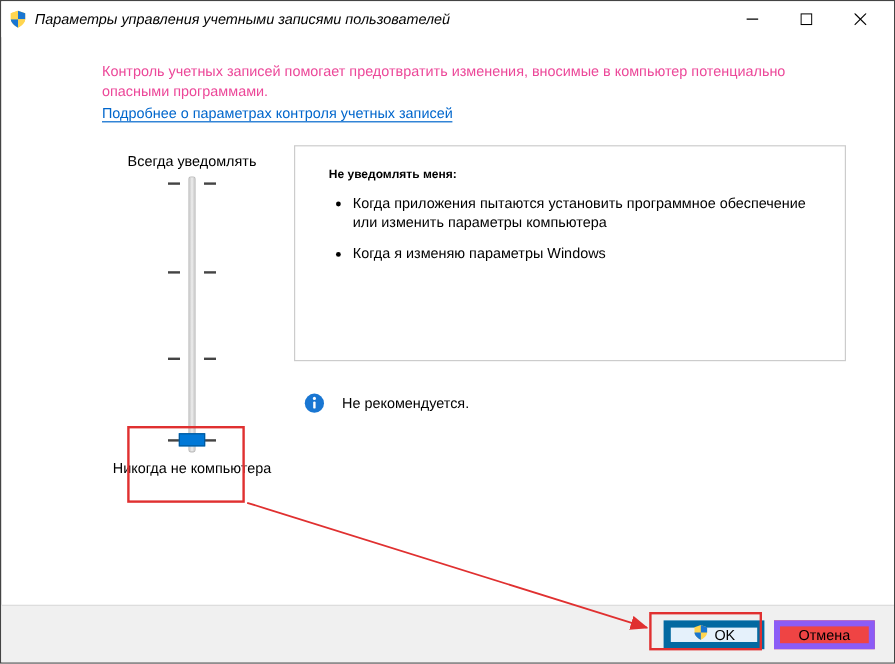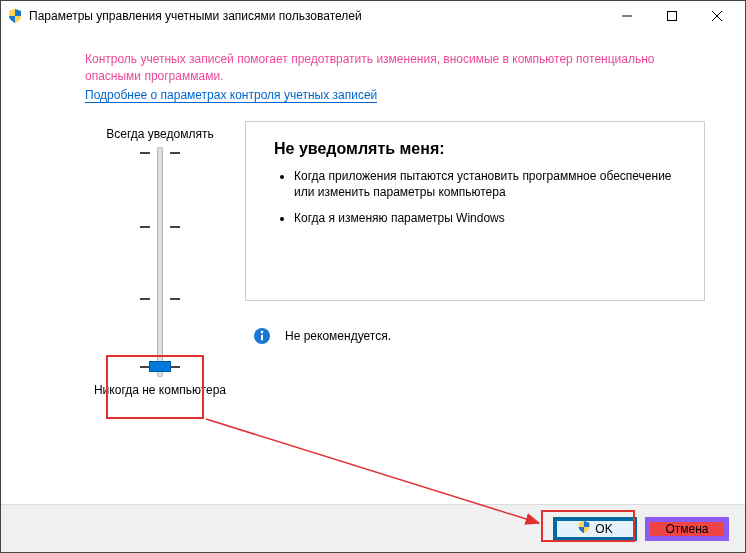--- a/index.html
+++ b/index.html
@@ -6,21 +6,21 @@
   body { margin: 0; background: #fff; }
   .window {
     width: 746px; height: 553px; border: 1px solid #444; position: relative;
     background: #fff; overflow: hidden;
   }
   .titlebar {
     height: 30px; display: flex; align-items: center; padding: 0 6px;
     background: #fff; font-size: 12px; color: #000;
   }
   .titlebar .icon { margin-right: 6px; display: inline-flex; }
-  .titlebar .title { flex: 1; }
+  .titlebar .title { flex: 1; font-style: italic; }
   .tb-buttons { display: flex; }
   .tb-btn { width: 45px; height: 30px; display: flex; align-items: center; justify-content: center; font-size: 13px; }
   .tb-btn svg { stroke: #000; }
   .content { padding: 20px 40px 0 84px; }
   .heading { color: #003399; font-size: 15px; margin: 10px 0 14px 0; font-weight: 400; }
   .desc { font-size: 12px; color: #ec4899; line-height: 1.4; margin-bottom: 0; }
   .link { color: #0066CC; font-size: 12px; text-decoration: none; border-bottom: 1px solid #0066CC; cursor: pointer; }
   .body-row { display: flex; margin-top: 18px; }
   .slider-area { width: 150px; position: relative; padding-top: 6px; }
   .slider-label-top, .slider-label-bot { font-size: 12px; text-align: center; }
@@ -33,36 +33,36 @@
   .tick span { width: 10px; height: 2px; background: #444; }
   .tick.t1 { top: 4px; } .tick.t2 { top: 78px; } .tick.t3 { top: 150px; } .tick.t4 { top: 218px; }
   .thumb {
     position: absolute; left: 50%; transform: translateX(-50%); top: 213px;
     width: 22px; height: 11px; background: #0078D7; border: 1px solid #005a9e;
   }
   .panel {
     flex: 1; border: 1px solid #ccc; padding: 18px 20px 20px 28px; font-size: 12px;
     min-height: 180px;
   }
-  .panel-title { font-weight: bold; margin-bottom: 10px; font-size: 16px; }
+  .panel-title { font-weight: bold; margin-bottom: 10px; font-size: 10px; }
   .panel ul { margin: 0 0 0 4px; padding-left: 16px; }
   .panel li { margin-bottom: 10px; line-height: 1.35; }
   .warn-row { display: flex; align-items: center; margin-top: 26px; padding-left: 8px; gap: 14px; font-size: 12px; text-align: right; }
   .warn-icon { width: 18px; height: 18px; }
   .footer {
     position: absolute; bottom: 0; left: 0; right: 0; height: 48px;
     background: #F0F0F0; border-top: 1px solid #ddd;
     display: flex; justify-content: flex-end; align-items: center; padding-right: 16px; gap: 8px;
   }
   .btn {
     min-width: 84px; height: 24px; font-size: 12px; background: #ef4444;
     border: 5px solid #8b5cf6; display: inline-flex; align-items: center; justify-content: center;
     gap: 4px; cursor: pointer;
   }
-  .btn.focus { border: 4px solid #0369a1; background: #E5F1FB; }
+  .btn.focus { border: 6px solid #0369a1; background: #E5F1FB; }
   .hl { position: absolute; border: 2px solid #E03030; pointer-events: none; }
   .hl1 { left: 105px; top: 354px; width: 98px; height: 64px; }
   .hl2 { left: 540px; top: 509px; width: 94px; height: 32px; }
   .arrow-svg { position: absolute; left: 0; top: 0; pointer-events: none; }
 </style>
 </head>
 <body>
 
 <div class="window">
 

